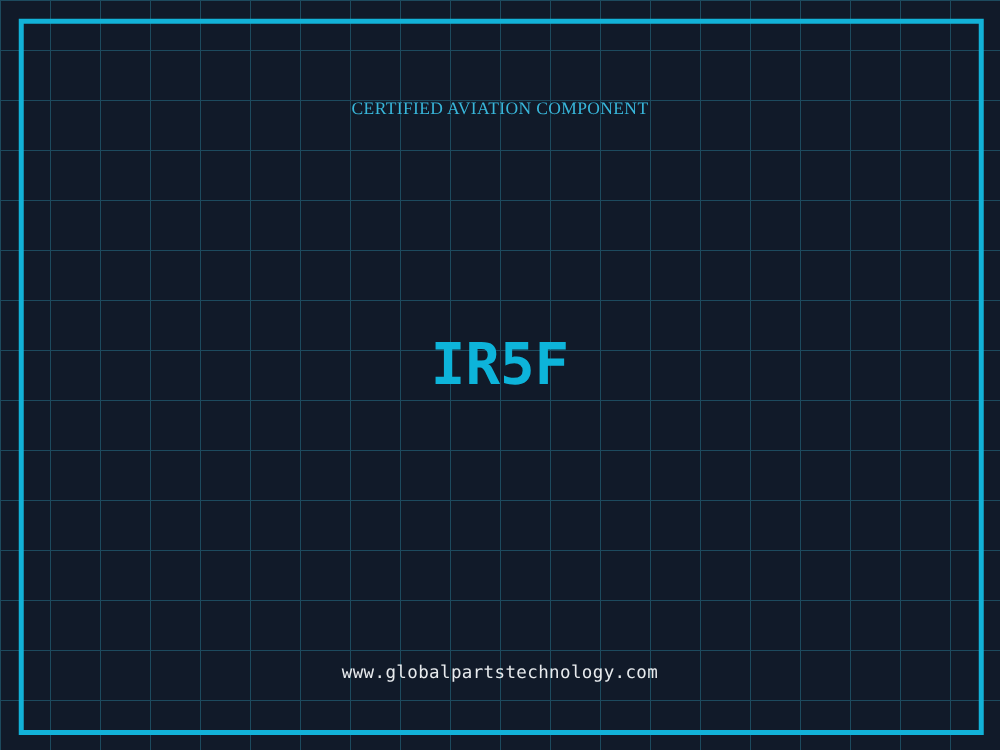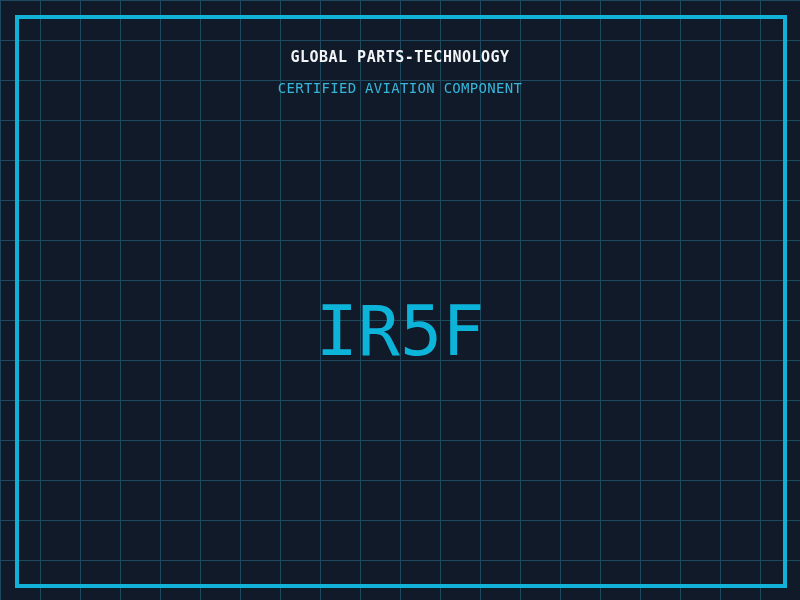--- a/index.html
+++ b/index.html
@@ -42,49 +42,49 @@
     font-size: 15px;
     font-weight: bold;
     letter-spacing: 0.5px;
     color: #f2f4f6;
   }
   .brand-subtitle {
     top: 81px;
     font-size: 14px;
     letter-spacing: 0.3px;
     color: #38b6da;
+    font-family: Liberation Serif, serif;
   }
   .part-label {
     top: 220px;
     font-size: 15px;
     letter-spacing: 0.5px;
     color: #c8ced8;
   }
   .part-number {
     top: 268px;
-    font-size: 70px;
-    font-weight: normal;
+    font-size: 46px;
+    font-weight: bold;
     color: #0db4da;
-    margin-top: 28px;
   }
   .footer-url {
     top: 531px;
     font-size: 14px;
     letter-spacing: 0.3px;
     color: #e8ebee;
   }
 </style>
 </head>
 <body>
 
 <div class="stage">
 
   <div class="frame"></div>
 
-  <div class="txt brand-title">GLOBAL PARTS-TECHNOLOGY</div>
 
   <div class="txt brand-subtitle">CERTIFIED AVIATION COMPONENT</div>
 
 
   <div class="txt part-number">IR5F</div>
 
+  <div class="txt footer-url">www.globalpartstechnology.com</div>
 
 </div>
 
 </body></html>

